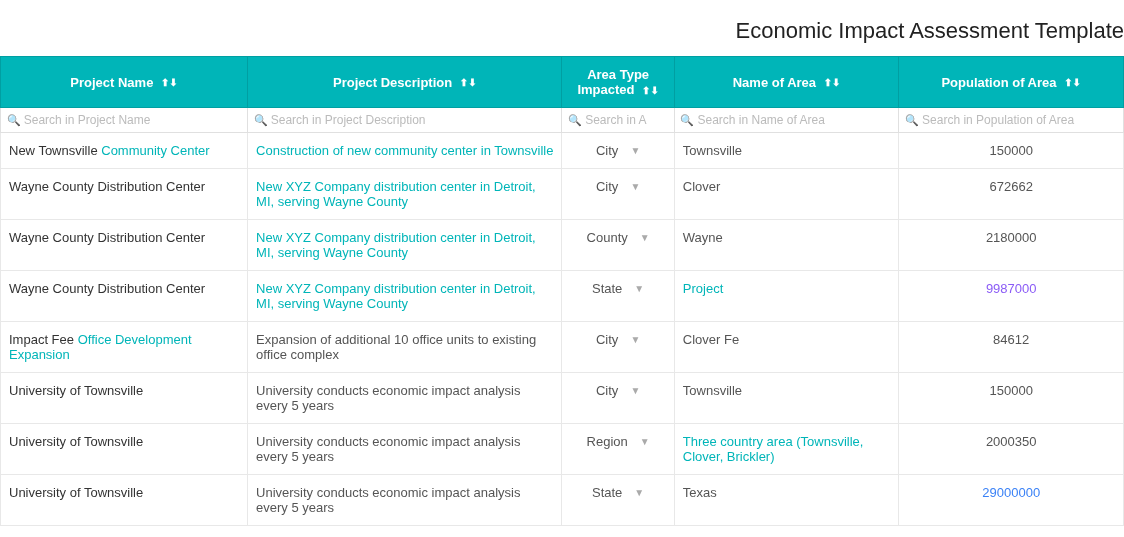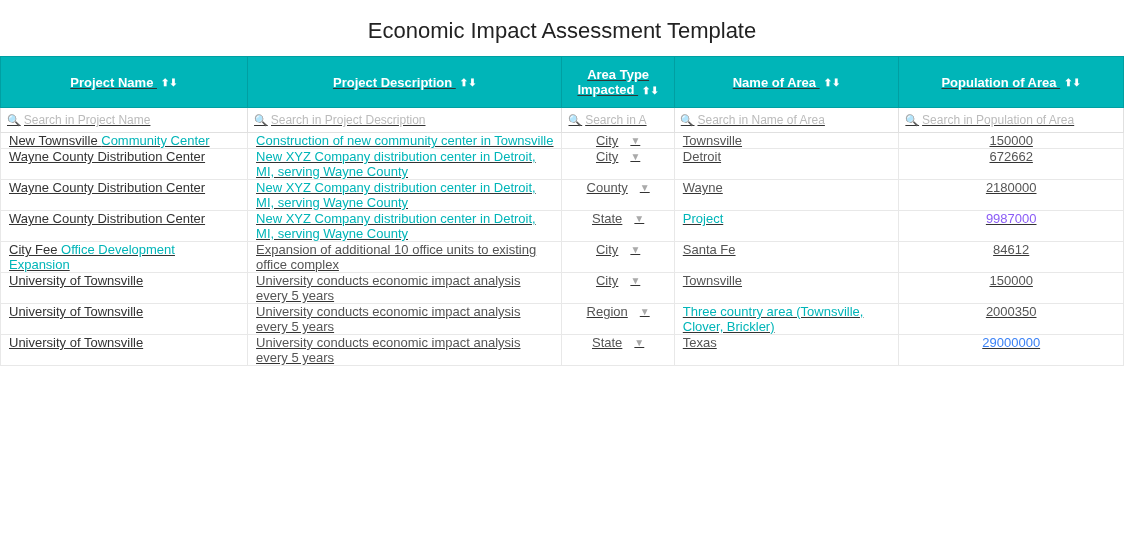--- a/index.html
+++ b/index.html
@@ -3,30 +3,29 @@
   <meta charset="utf-8">
   <style>
     * { box-sizing: border-box; margin: 0; padding: 0; }
     body {
       font-family: Arial, sans-serif;
       background: #fff;
       color: #333;
       font-size: 13px;
     }
     .page-title {
-      text-align: center;
+      text-align: right;
       font-size: 22px;
       font-weight: normal;
       padding: 18px 0 12px 0;
       color: #222;
     }
     .table-wrapper {
       width: 100%;
       overflow-x: auto;
-      text-decoration: underline;
     }
     table {
       width: 100%;
       border-collapse: collapse;
       table-layout: fixed;
     }
     thead tr th {
       background: #00b5b8;
       color: #fff;
       font-weight: bold;
@@ -65,21 +64,21 @@
       font-size: 11px;
     }
     .search-cell {
       display: flex;
       align-items: center;
     }
     tbody tr {
       border-bottom: 1px solid #e8e8e8;
     }
     tbody td {
-      padding: 0 8px;
+      padding: 10px 8px;
       border: 1px solid #e8e8e8;
       vertical-align: top;
       font-size: 13px;
     }
     .col-project-name { width: 22%; }
     .col-description { width: 28%; }
     .col-area-type { width: 10%; text-align: center; }
     .col-name-area { width: 20%; }
     .col-population { width: 20%; text-align: center; }
 
@@ -159,21 +158,21 @@
         </tr>
         <tr>
           <td class="col-project-name"><span style="color:#333">Wayne County Distribution Center</span></td>
           <td class="col-description"><span style="color:#00b5b8">New XYZ Company distribution center in Detroit, MI, serving Wayne County</span></td>
           <td class="col-area-type">
             <div class="area-type-cell">
               <span style="color:#555">City</span>
               <span class="dropdown-arrow">▼</span>
             </div>
           </td>
-          <td class="col-name-area"><span style="color:#555">Detroit</span></td>
+          <td class="col-name-area"><span style="color:#555">Clover</span></td>
           <td class="col-population"><span style="color:#555">672662</span></td>
         </tr>
         <tr>
           <td class="col-project-name"><span style="color:#333">Wayne County Distribution Center</span></td>
           <td class="col-description"><span style="color:#00b5b8">New XYZ Company distribution center in Detroit, MI, serving Wayne County</span></td>
           <td class="col-area-type">
             <div class="area-type-cell">
               <span style="color:#555">County</span>
               <span class="dropdown-arrow">▼</span>
             </div>
@@ -187,29 +186,29 @@
           <td class="col-area-type">
             <div class="area-type-cell">
               <span style="color:#555">State</span>
               <span class="dropdown-arrow">▼</span>
             </div>
           </td>
           <td class="col-name-area"><span style="color:#00b5b8">Project</span></td>
           <td class="col-population"><span style="color:#8b5cf6">9987000</span></td>
         </tr>
         <tr>
-          <td class="col-project-name"><span style="color:#333">City Fee </span><span style="color:#00b5b8">Office Development Expansion</span></td>
+          <td class="col-project-name"><span style="color:#333">Impact Fee </span><span style="color:#00b5b8">Office Development Expansion</span></td>
           <td class="col-description"><span style="color:#555">Expansion of additional 10 office units to existing office complex</span></td>
           <td class="col-area-type">
             <div class="area-type-cell">
               <span style="color:#555">City</span>
               <span class="dropdown-arrow">▼</span>
             </div>
           </td>
-          <td class="col-name-area"><span style="color:#555">Santa Fe</span></td>
+          <td class="col-name-area"><span style="color:#555">Clover Fe</span></td>
           <td class="col-population"><span style="color:#555">84612</span></td>
         </tr>
         <tr>
           <td class="col-project-name"><span style="color:#333">University of Townsville</span></td>
           <td class="col-description"><span style="color:#555">University conducts economic impact analysis every 5 years</span></td>
           <td class="col-area-type">
             <div class="area-type-cell">
               <span style="color:#555">City</span>
               <span class="dropdown-arrow">▼</span>
             </div>

